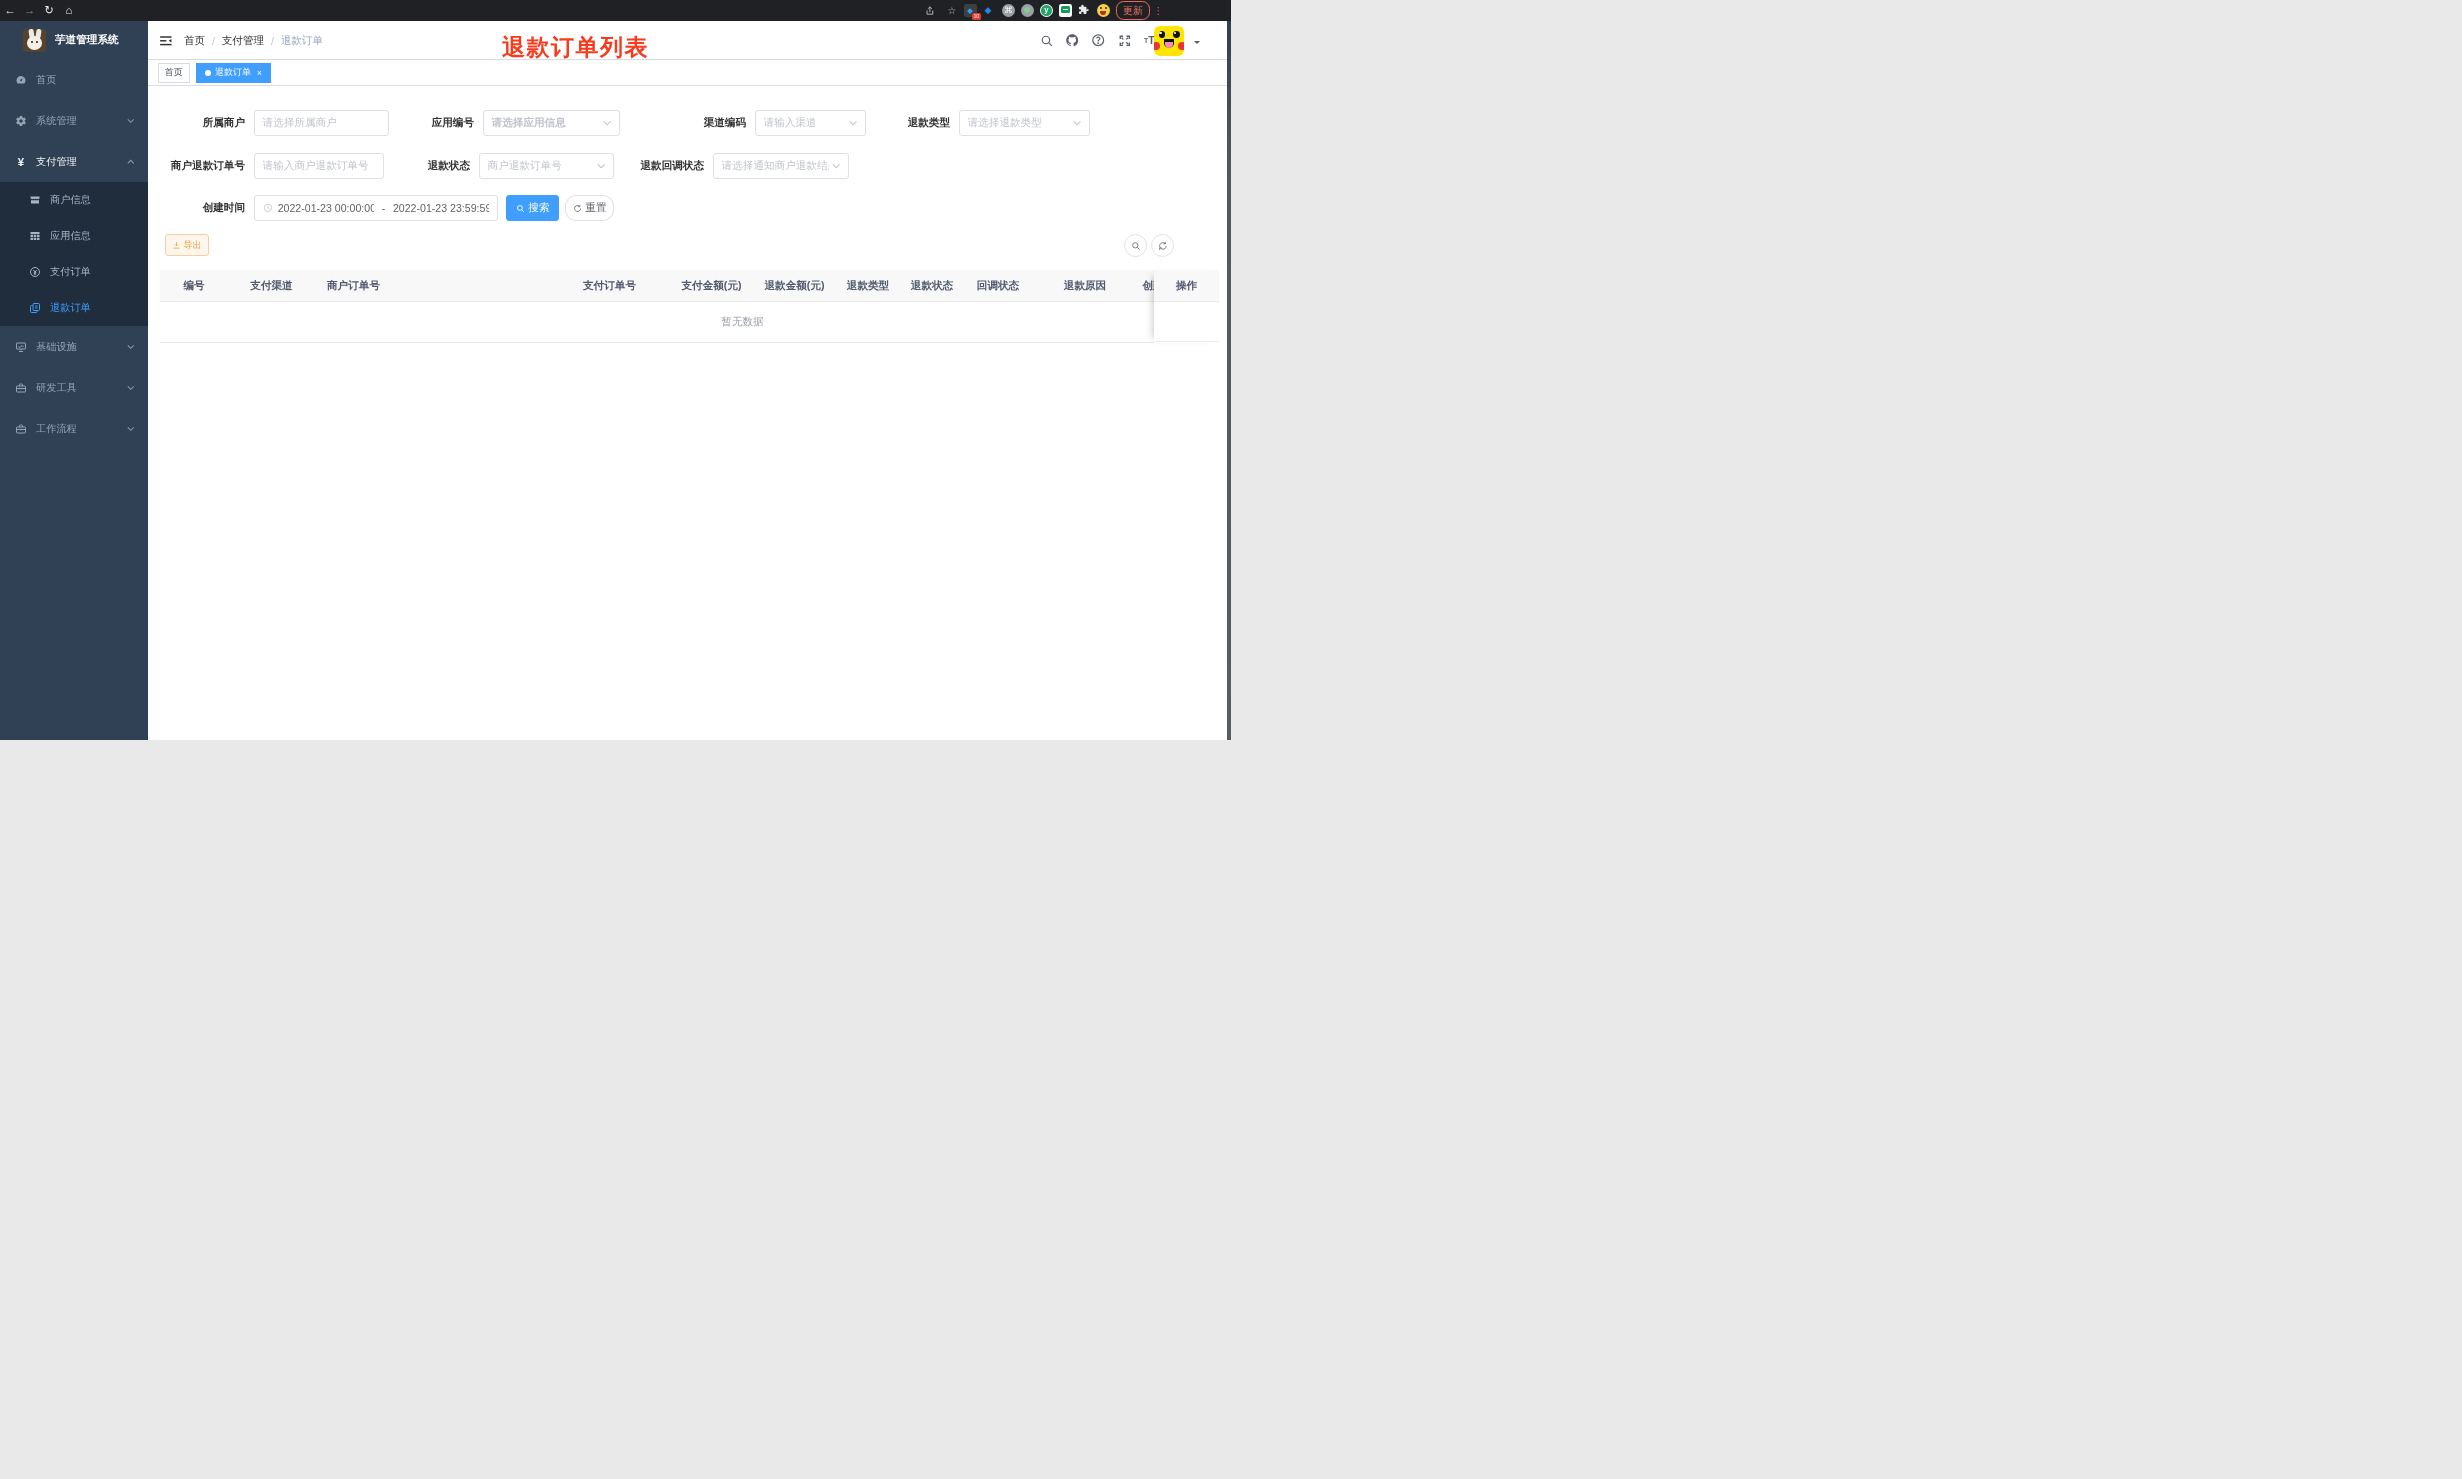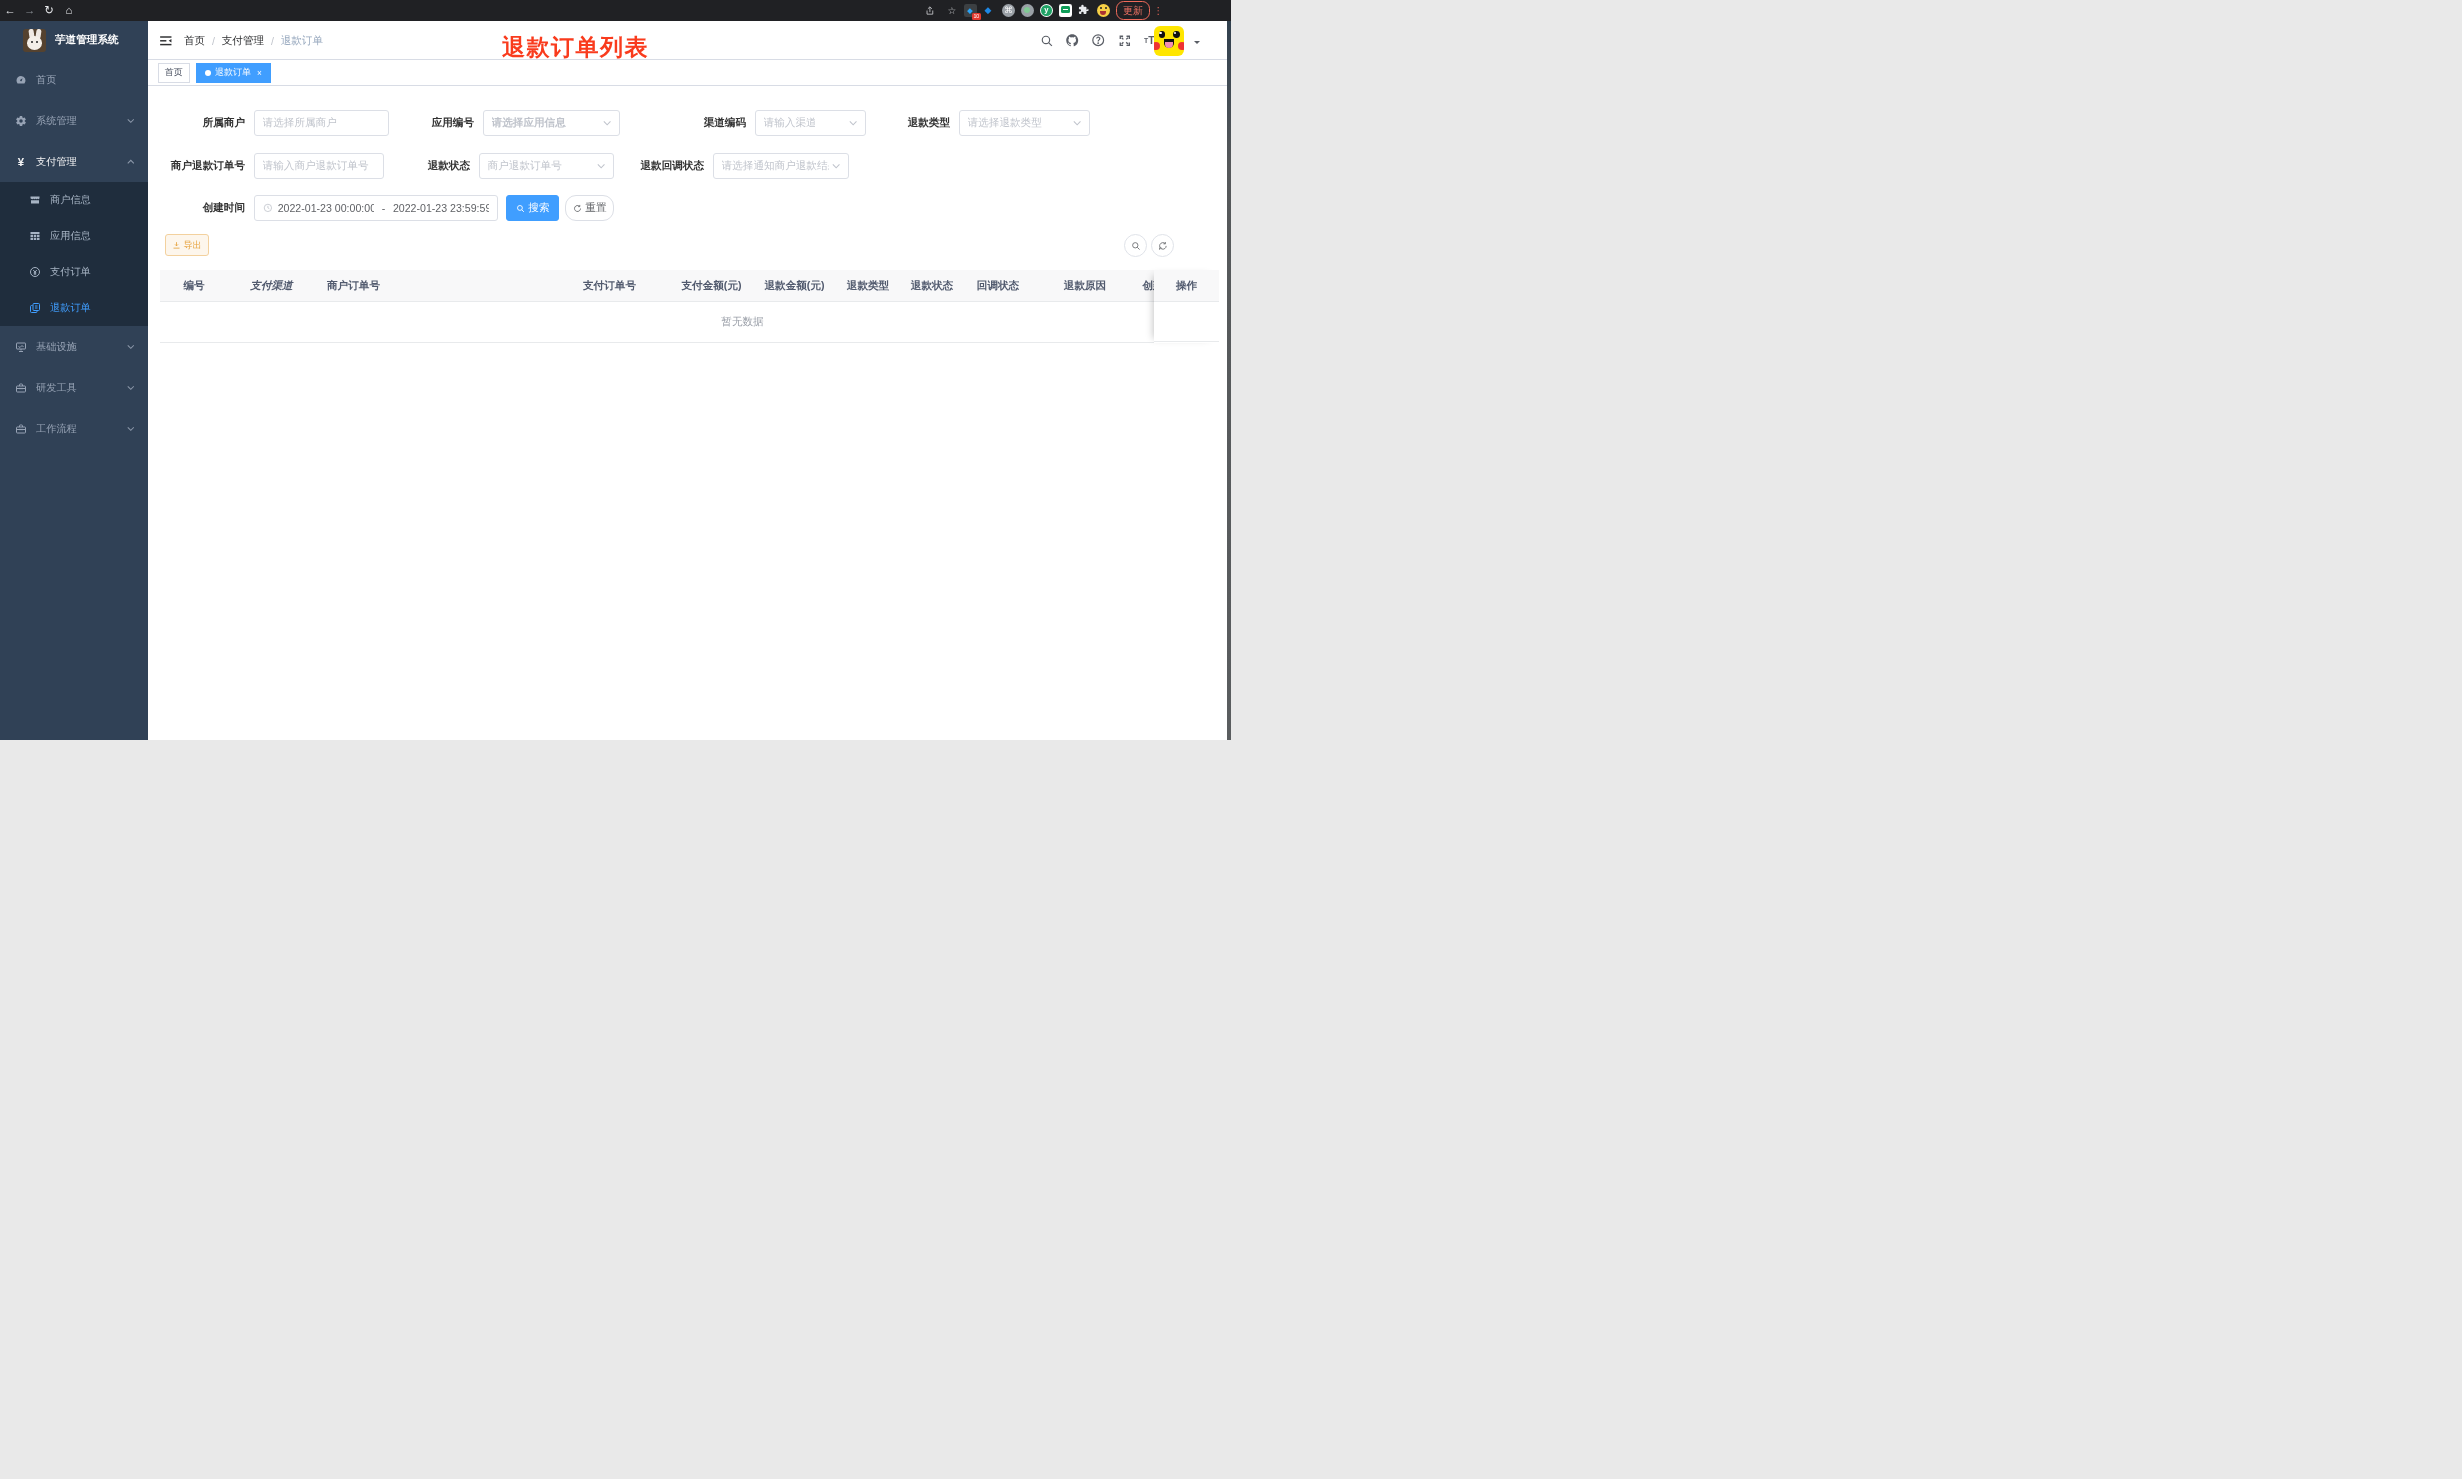--- a/index.html
+++ b/index.html
@@ -86,21 +86,21 @@
   .btn-export{position:absolute;left:16.6px;top:144px;width:44px;height:22px;box-sizing:border-box;background:#fdf6ec;
        border:0.8px solid #f3d19e;color:#e6a23c;border-radius:3px;font-size:9px;display:flex;align-items:center;justify-content:center;cursor:pointer;}
   .btn-export svg{margin-right:3px;}
   .circ{position:absolute;top:144px;width:21px;height:21px;border-radius:50%;border:0.8px solid #e0e3e9;background:#fff;color:#606266;
         display:flex;align-items:center;justify-content:center;cursor:pointer;}
   
   .tbl{position:absolute;left:12px;top:180px;width:1059px;}
   .thead{position:absolute;left:0;top:0;width:994px;height:32px;background:#f8f8f9;overflow:hidden;border-bottom:0.8px solid #e8eaec;box-sizing:border-box;}
   .htr{display:flex;width:1062px;height:31px;align-items:center;font-size:10.6px;font-weight:600;color:#515a6e;}
   .hc{flex:none;text-align:center;box-sizing:border-box;white-space:nowrap;overflow:hidden;}
-  .c0{width:68px;}.c1{width:87px;font-style:italic;}.c2{width:234px;text-align:left;padding-left:12px;}.c3{width:121px;}
+  .c0{width:68px;}.c1{width:87px;}.c2{width:234px;text-align:left;padding-left:12px;}.c3{width:121px;}
   .c4{width:83px;}.c5{width:83px;}.c6{width:64px;}.c7{width:64px;}.c8{width:68px;}.c9{width:106px;}.c10{width:83px;text-align:left;padding-left:4.5px;}
   .tbody{position:absolute;left:0;top:32px;width:1059px;height:41px;border-bottom:0.8px solid #e8eaec;box-sizing:border-box;background:#fff;}
   .empty{position:absolute;left:484px;top:13px;width:197px;text-align:center;font-size:10.6px;color:#9a9fa8;}
   .fixedcol{position:absolute;left:994px;top:0;width:65px;height:73px;box-shadow:-6px 0 7.6px -4.5px rgba(0,0,0,0.25);background:#fff;}
   .fh{height:32px;background:#f8f8f9;border-bottom:0.8px solid #e8eaec;box-sizing:border-box;display:flex;align-items:center;
       justify-content:center;font-size:10.6px;font-weight:600;color:#515a6e;}
   .fb{height:40px;background:#fff;border-bottom:0.8px solid #e8eaec;box-sizing:border-box;}
   
   .edgestrip{position:absolute;right:0;top:21px;width:3.8px;height:719px;background:linear-gradient(#31404e,#55585a 20%,#5a5d5f);}
   svg{display:block;}

